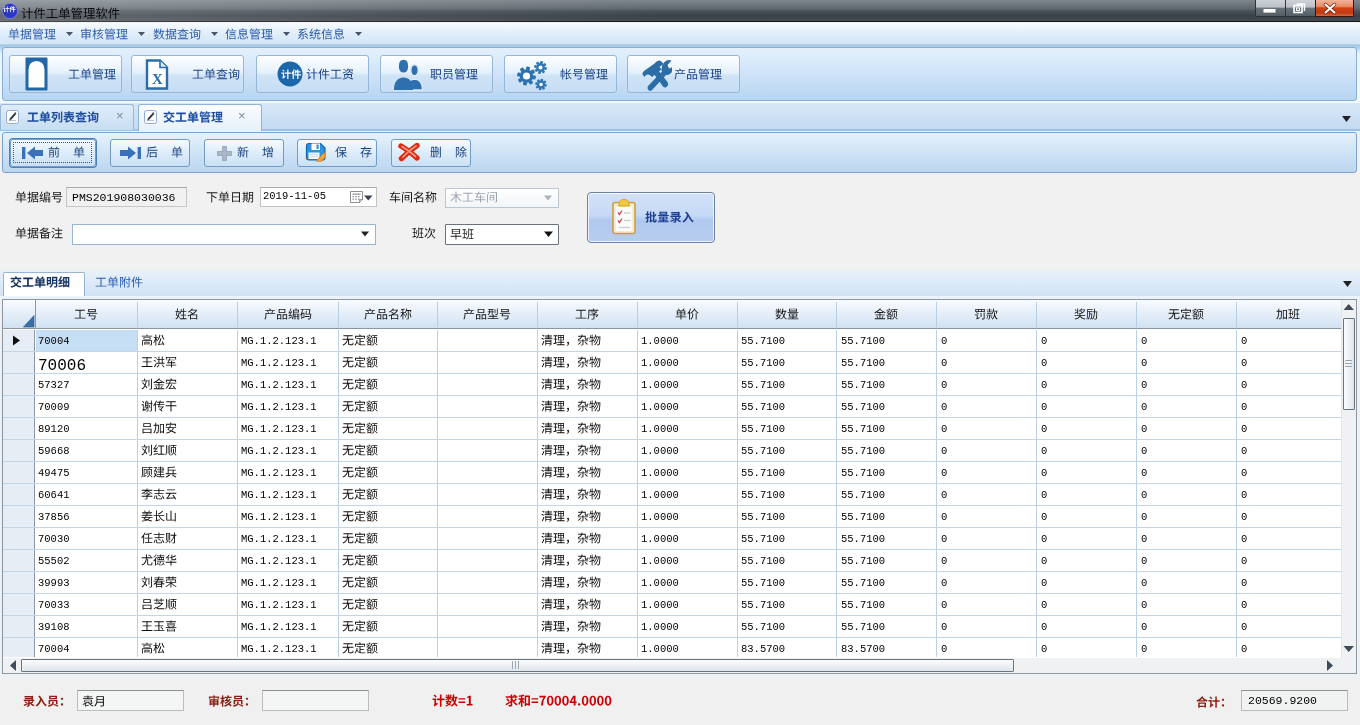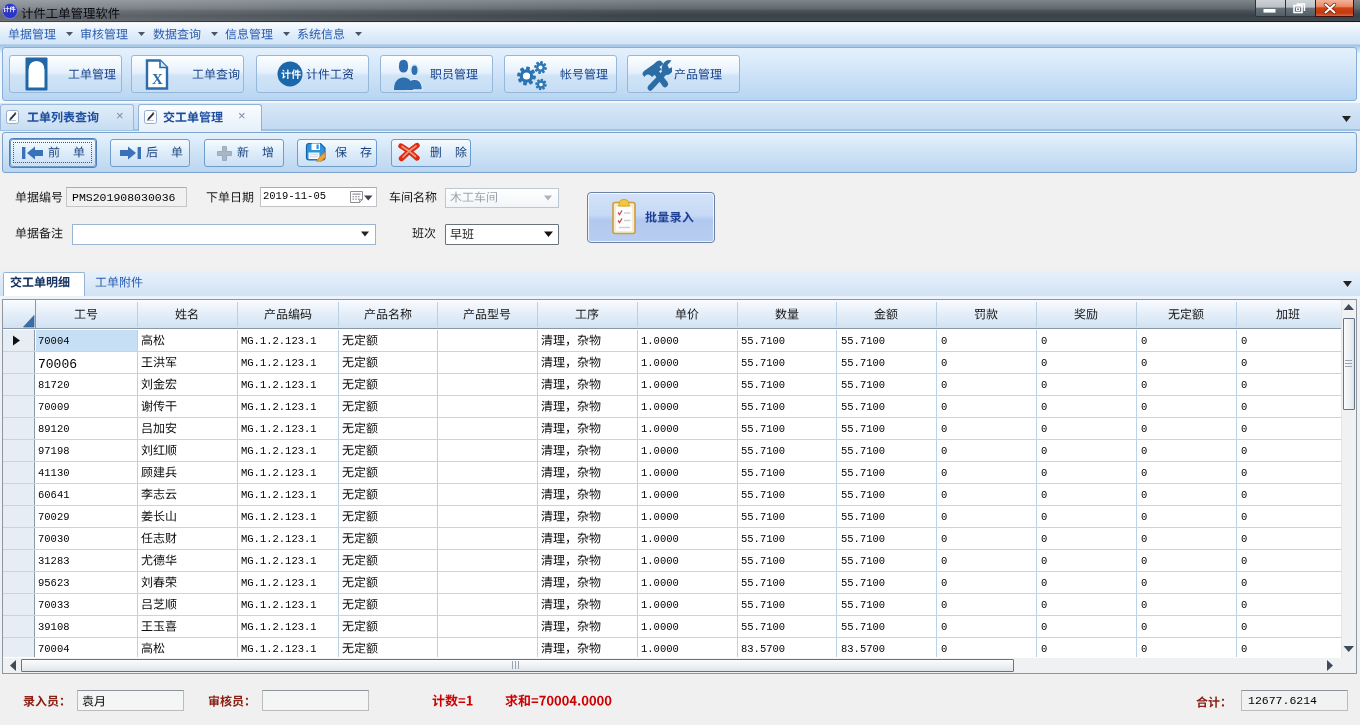--- a/index.html
+++ b/index.html
@@ -783,21 +783,21 @@
     </g>
   </svg>
 <div class="lat" style="left:641px;top:335px;font-size:10.5px">1.0000</div>
 <div class="lat" style="left:741px;top:335px;font-size:10.5px">55.7100</div>
 <div class="lat" style="left:841px;top:335px;font-size:10.5px">55.7100</div>
 <div class="lat" style="left:941px;top:335px;font-size:10.5px">0</div>
 <div class="lat" style="left:1041px;top:335px;font-size:10.5px">0</div>
 <div class="lat" style="left:1141px;top:335px;font-size:10.5px">0</div>
 <div class="lat" style="left:1241px;top:335px;font-size:10.5px">0</div>
 <div class="abs" style="left:3px;top:373px;width:1353px;height:1px;background:#c2d6ea"></div>
-<div class="lat" style="left:38px;top:357px;font-size:13px">70006</div>
+<div class="lat" style="left:38px;top:357px;font-size:16px">70006</div>
 <svg class="tx" style="left:141px;top:356px" width="36" height="16">
     <g transform="translate(0,10.56)" fill="#111">
       <use href="#c738b"></use>
       <use href="#c6d2a" x="12.0"></use>
       <use href="#c519b" x="24.0"></use>
     </g>
   </svg>
 <div class="lat" style="left:241px;top:357px;font-size:10.5px">MG.1.2.123.1</div>
 <svg class="tx" style="left:342px;top:356px" width="36" height="16">
     <g transform="translate(0,10.56)" fill="#111">
@@ -816,21 +816,21 @@
     </g>
   </svg>
 <div class="lat" style="left:641px;top:357px;font-size:10.5px">1.0000</div>
 <div class="lat" style="left:741px;top:357px;font-size:10.5px">55.7100</div>
 <div class="lat" style="left:841px;top:357px;font-size:10.5px">55.7100</div>
 <div class="lat" style="left:941px;top:357px;font-size:10.5px">0</div>
 <div class="lat" style="left:1041px;top:357px;font-size:10.5px">0</div>
 <div class="lat" style="left:1141px;top:357px;font-size:10.5px">0</div>
 <div class="lat" style="left:1241px;top:357px;font-size:10.5px">0</div>
 <div class="abs" style="left:3px;top:395px;width:1353px;height:1px;background:#c2d6ea"></div>
-<div class="lat" style="left:38px;top:379px;font-size:10.5px">81720</div>
+<div class="lat" style="left:38px;top:379px;font-size:10.5px">57327</div>
 <svg class="tx" style="left:141px;top:378px" width="36" height="16">
     <g transform="translate(0,10.56)" fill="#111">
       <use href="#c5218"></use>
       <use href="#c91d1" x="12.0"></use>
       <use href="#c5b8f" x="24.0"></use>
     </g>
   </svg>
 <div class="lat" style="left:241px;top:379px;font-size:10.5px">MG.1.2.123.1</div>
 <svg class="tx" style="left:342px;top:378px" width="36" height="16">
     <g transform="translate(0,10.56)" fill="#111">
@@ -915,21 +915,21 @@
     </g>
   </svg>
 <div class="lat" style="left:641px;top:423px;font-size:10.5px">1.0000</div>
 <div class="lat" style="left:741px;top:423px;font-size:10.5px">55.7100</div>
 <div class="lat" style="left:841px;top:423px;font-size:10.5px">55.7100</div>
 <div class="lat" style="left:941px;top:423px;font-size:10.5px">0</div>
 <div class="lat" style="left:1041px;top:423px;font-size:10.5px">0</div>
 <div class="lat" style="left:1141px;top:423px;font-size:10.5px">0</div>
 <div class="lat" style="left:1241px;top:423px;font-size:10.5px">0</div>
 <div class="abs" style="left:3px;top:461px;width:1353px;height:1px;background:#c2d6ea"></div>
-<div class="lat" style="left:38px;top:445px;font-size:10.5px">97198</div>
+<div class="lat" style="left:38px;top:445px;font-size:10.5px">59668</div>
 <svg class="tx" style="left:141px;top:444px" width="36" height="16">
     <g transform="translate(0,10.56)" fill="#111">
       <use href="#c5218"></use>
       <use href="#c7ea2" x="12.0"></use>
       <use href="#c987a" x="24.0"></use>
     </g>
   </svg>
 <div class="lat" style="left:241px;top:445px;font-size:10.5px">MG.1.2.123.1</div>
 <svg class="tx" style="left:342px;top:444px" width="36" height="16">
     <g transform="translate(0,10.56)" fill="#111">
@@ -948,21 +948,21 @@
     </g>
   </svg>
 <div class="lat" style="left:641px;top:445px;font-size:10.5px">1.0000</div>
 <div class="lat" style="left:741px;top:445px;font-size:10.5px">55.7100</div>
 <div class="lat" style="left:841px;top:445px;font-size:10.5px">55.7100</div>
 <div class="lat" style="left:941px;top:445px;font-size:10.5px">0</div>
 <div class="lat" style="left:1041px;top:445px;font-size:10.5px">0</div>
 <div class="lat" style="left:1141px;top:445px;font-size:10.5px">0</div>
 <div class="lat" style="left:1241px;top:445px;font-size:10.5px">0</div>
 <div class="abs" style="left:3px;top:483px;width:1353px;height:1px;background:#c2d6ea"></div>
-<div class="lat" style="left:38px;top:467px;font-size:10.5px">41130</div>
+<div class="lat" style="left:38px;top:467px;font-size:10.5px">49475</div>
 <svg class="tx" style="left:141px;top:466px" width="36" height="16">
     <g transform="translate(0,10.56)" fill="#111">
       <use href="#c987e"></use>
       <use href="#c5efa" x="12.0"></use>
       <use href="#c5175" x="24.0"></use>
     </g>
   </svg>
 <div class="lat" style="left:241px;top:467px;font-size:10.5px">MG.1.2.123.1</div>
 <svg class="tx" style="left:342px;top:466px" width="36" height="16">
     <g transform="translate(0,10.56)" fill="#111">
@@ -1014,21 +1014,21 @@
     </g>
   </svg>
 <div class="lat" style="left:641px;top:489px;font-size:10.5px">1.0000</div>
 <div class="lat" style="left:741px;top:489px;font-size:10.5px">55.7100</div>
 <div class="lat" style="left:841px;top:489px;font-size:10.5px">55.7100</div>
 <div class="lat" style="left:941px;top:489px;font-size:10.5px">0</div>
 <div class="lat" style="left:1041px;top:489px;font-size:10.5px">0</div>
 <div class="lat" style="left:1141px;top:489px;font-size:10.5px">0</div>
 <div class="lat" style="left:1241px;top:489px;font-size:10.5px">0</div>
 <div class="abs" style="left:3px;top:527px;width:1353px;height:1px;background:#c2d6ea"></div>
-<div class="lat" style="left:38px;top:511px;font-size:10.5px">70029</div>
+<div class="lat" style="left:38px;top:511px;font-size:10.5px">37856</div>
 <svg class="tx" style="left:141px;top:510px" width="36" height="16">
     <g transform="translate(0,10.56)" fill="#111">
       <use href="#c59dc"></use>
       <use href="#c957f" x="12.0"></use>
       <use href="#c5c71" x="24.0"></use>
     </g>
   </svg>
 <div class="lat" style="left:241px;top:511px;font-size:10.5px">MG.1.2.123.1</div>
 <svg class="tx" style="left:342px;top:510px" width="36" height="16">
     <g transform="translate(0,10.56)" fill="#111">
@@ -1080,21 +1080,21 @@
     </g>
   </svg>
 <div class="lat" style="left:641px;top:533px;font-size:10.5px">1.0000</div>
 <div class="lat" style="left:741px;top:533px;font-size:10.5px">55.7100</div>
 <div class="lat" style="left:841px;top:533px;font-size:10.5px">55.7100</div>
 <div class="lat" style="left:941px;top:533px;font-size:10.5px">0</div>
 <div class="lat" style="left:1041px;top:533px;font-size:10.5px">0</div>
 <div class="lat" style="left:1141px;top:533px;font-size:10.5px">0</div>
 <div class="lat" style="left:1241px;top:533px;font-size:10.5px">0</div>
 <div class="abs" style="left:3px;top:571px;width:1353px;height:1px;background:#c2d6ea"></div>
-<div class="lat" style="left:38px;top:555px;font-size:10.5px">31283</div>
+<div class="lat" style="left:38px;top:555px;font-size:10.5px">55502</div>
 <svg class="tx" style="left:141px;top:554px" width="36" height="16">
     <g transform="translate(0,10.56)" fill="#111">
       <use href="#c5c24"></use>
       <use href="#c5fb7" x="12.0"></use>
       <use href="#c534e" x="24.0"></use>
     </g>
   </svg>
 <div class="lat" style="left:241px;top:555px;font-size:10.5px">MG.1.2.123.1</div>
 <svg class="tx" style="left:342px;top:554px" width="36" height="16">
     <g transform="translate(0,10.56)" fill="#111">
@@ -1113,21 +1113,21 @@
     </g>
   </svg>
 <div class="lat" style="left:641px;top:555px;font-size:10.5px">1.0000</div>
 <div class="lat" style="left:741px;top:555px;font-size:10.5px">55.7100</div>
 <div class="lat" style="left:841px;top:555px;font-size:10.5px">55.7100</div>
 <div class="lat" style="left:941px;top:555px;font-size:10.5px">0</div>
 <div class="lat" style="left:1041px;top:555px;font-size:10.5px">0</div>
 <div class="lat" style="left:1141px;top:555px;font-size:10.5px">0</div>
 <div class="lat" style="left:1241px;top:555px;font-size:10.5px">0</div>
 <div class="abs" style="left:3px;top:593px;width:1353px;height:1px;background:#c2d6ea"></div>
-<div class="lat" style="left:38px;top:577px;font-size:10.5px">95623</div>
+<div class="lat" style="left:38px;top:577px;font-size:10.5px">39993</div>
 <svg class="tx" style="left:141px;top:576px" width="36" height="16">
     <g transform="translate(0,10.56)" fill="#111">
       <use href="#c5218"></use>
       <use href="#c6625" x="12.0"></use>
       <use href="#c8363" x="24.0"></use>
     </g>
   </svg>
 <div class="lat" style="left:241px;top:577px;font-size:10.5px">MG.1.2.123.1</div>
 <svg class="tx" style="left:342px;top:576px" width="36" height="16">
     <g transform="translate(0,10.56)" fill="#111">
@@ -1326,12 +1326,12 @@
     </g>
   </svg>
 <svg class="tx" style="left:1196px;top:696px" width="36" height="16">
     <g transform="translate(0,10.56)" fill="#8b2015">
       <use href="#b5408"></use>
       <use href="#b8ba1" x="12.0"></use>
       <use href="#bff1a" x="24.0"></use>
     </g>
   </svg>
 <div class="abs" style="left:1241px;top:690px;width:107px;height:21px;border:1px solid #bcbcbc;border-top-color:#8e9299;background:#f1f2f2"></div>
-<div class="lat" style="left:1248px;top:694px;font-size:11.5px">12677.6214</div>
+<div class="lat" style="left:1248px;top:694px;font-size:11.5px">20569.9200</div>
 </body></html>

